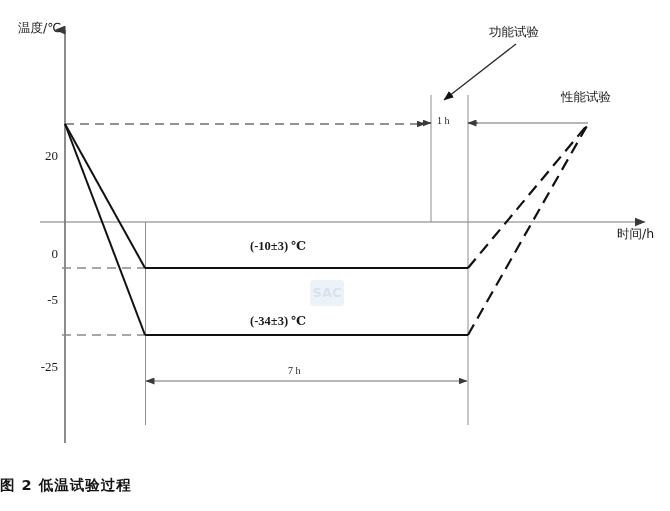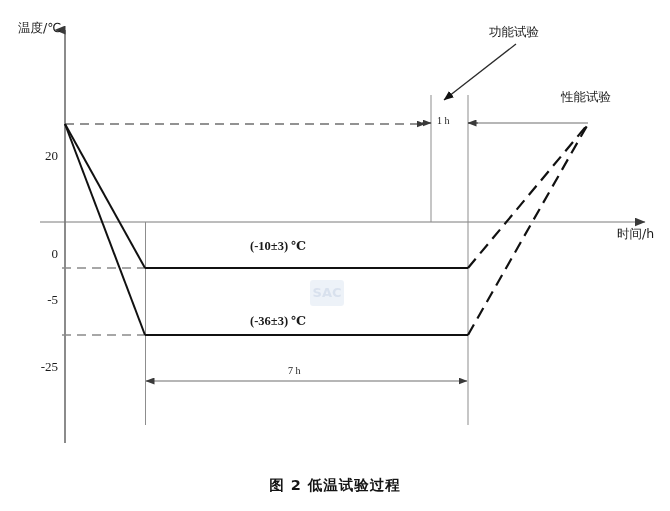--- a/index.html
+++ b/index.html
@@ -51,21 +51,20 @@
   }
   .band-lbl {
     font-size: 12.5px;
     font-weight: bold;
   }
   .caption {
     position: absolute;
     left: 0;
     top: 476px;
     width: 670px;
-    text-align: center;
     font-family: "DejaVu Sans", "Liberation Sans", sans-serif;
     font-size: 14.5px;
     font-weight: bold;
     color: #141414;
     letter-spacing: 1px;
   }
   .watermark {
     position: absolute;
     left: 310px;
     top: 280px;
@@ -141,21 +140,21 @@
 
   <div class="lbl lbl-cn" style="left:18px; top:20px;">温度/℃</div>
   <div class="lbl lbl-cn" style="left:617px; top:226px;text-align:center;">时间/h</div>
 
   <div class="lbl tick-lbl" style="left:30px; top:116px; width:28px;">20</div>
   <div class="lbl tick-lbl" style="left:30px; top:214px; width:28px;">0</div>
   <div class="lbl tick-lbl" style="left:24px; top:260px; width:34px;">-5</div>
   <div class="lbl tick-lbl" style="left:24px; top:327px; width:34px;">-25</div>
 
   <div class="lbl band-lbl" style="left:250px; top:238px;">(-10±3) ℃</div>
-  <div class="lbl band-lbl" style="left:250px; top:313px;">(-36±3) ℃</div>
+  <div class="lbl band-lbl" style="left:250px; top:313px;">(-34±3) ℃</div>
 
   <div class="lbl dim-lbl" style="left:437px; top:115px;">1 h</div>
   <div class="lbl dim-lbl" style="left:288px; top:365px;">7 h</div>
 
   <div class="lbl lbl-cn" style="left:489px; top:24px;">功能试验</div>
   <div class="lbl lbl-cn" style="left:561px; top:89px;">性能试验</div>
 
   <div class="watermark">SAC</div>
 
   <div class="caption">图 2   低温试验过程</div>

